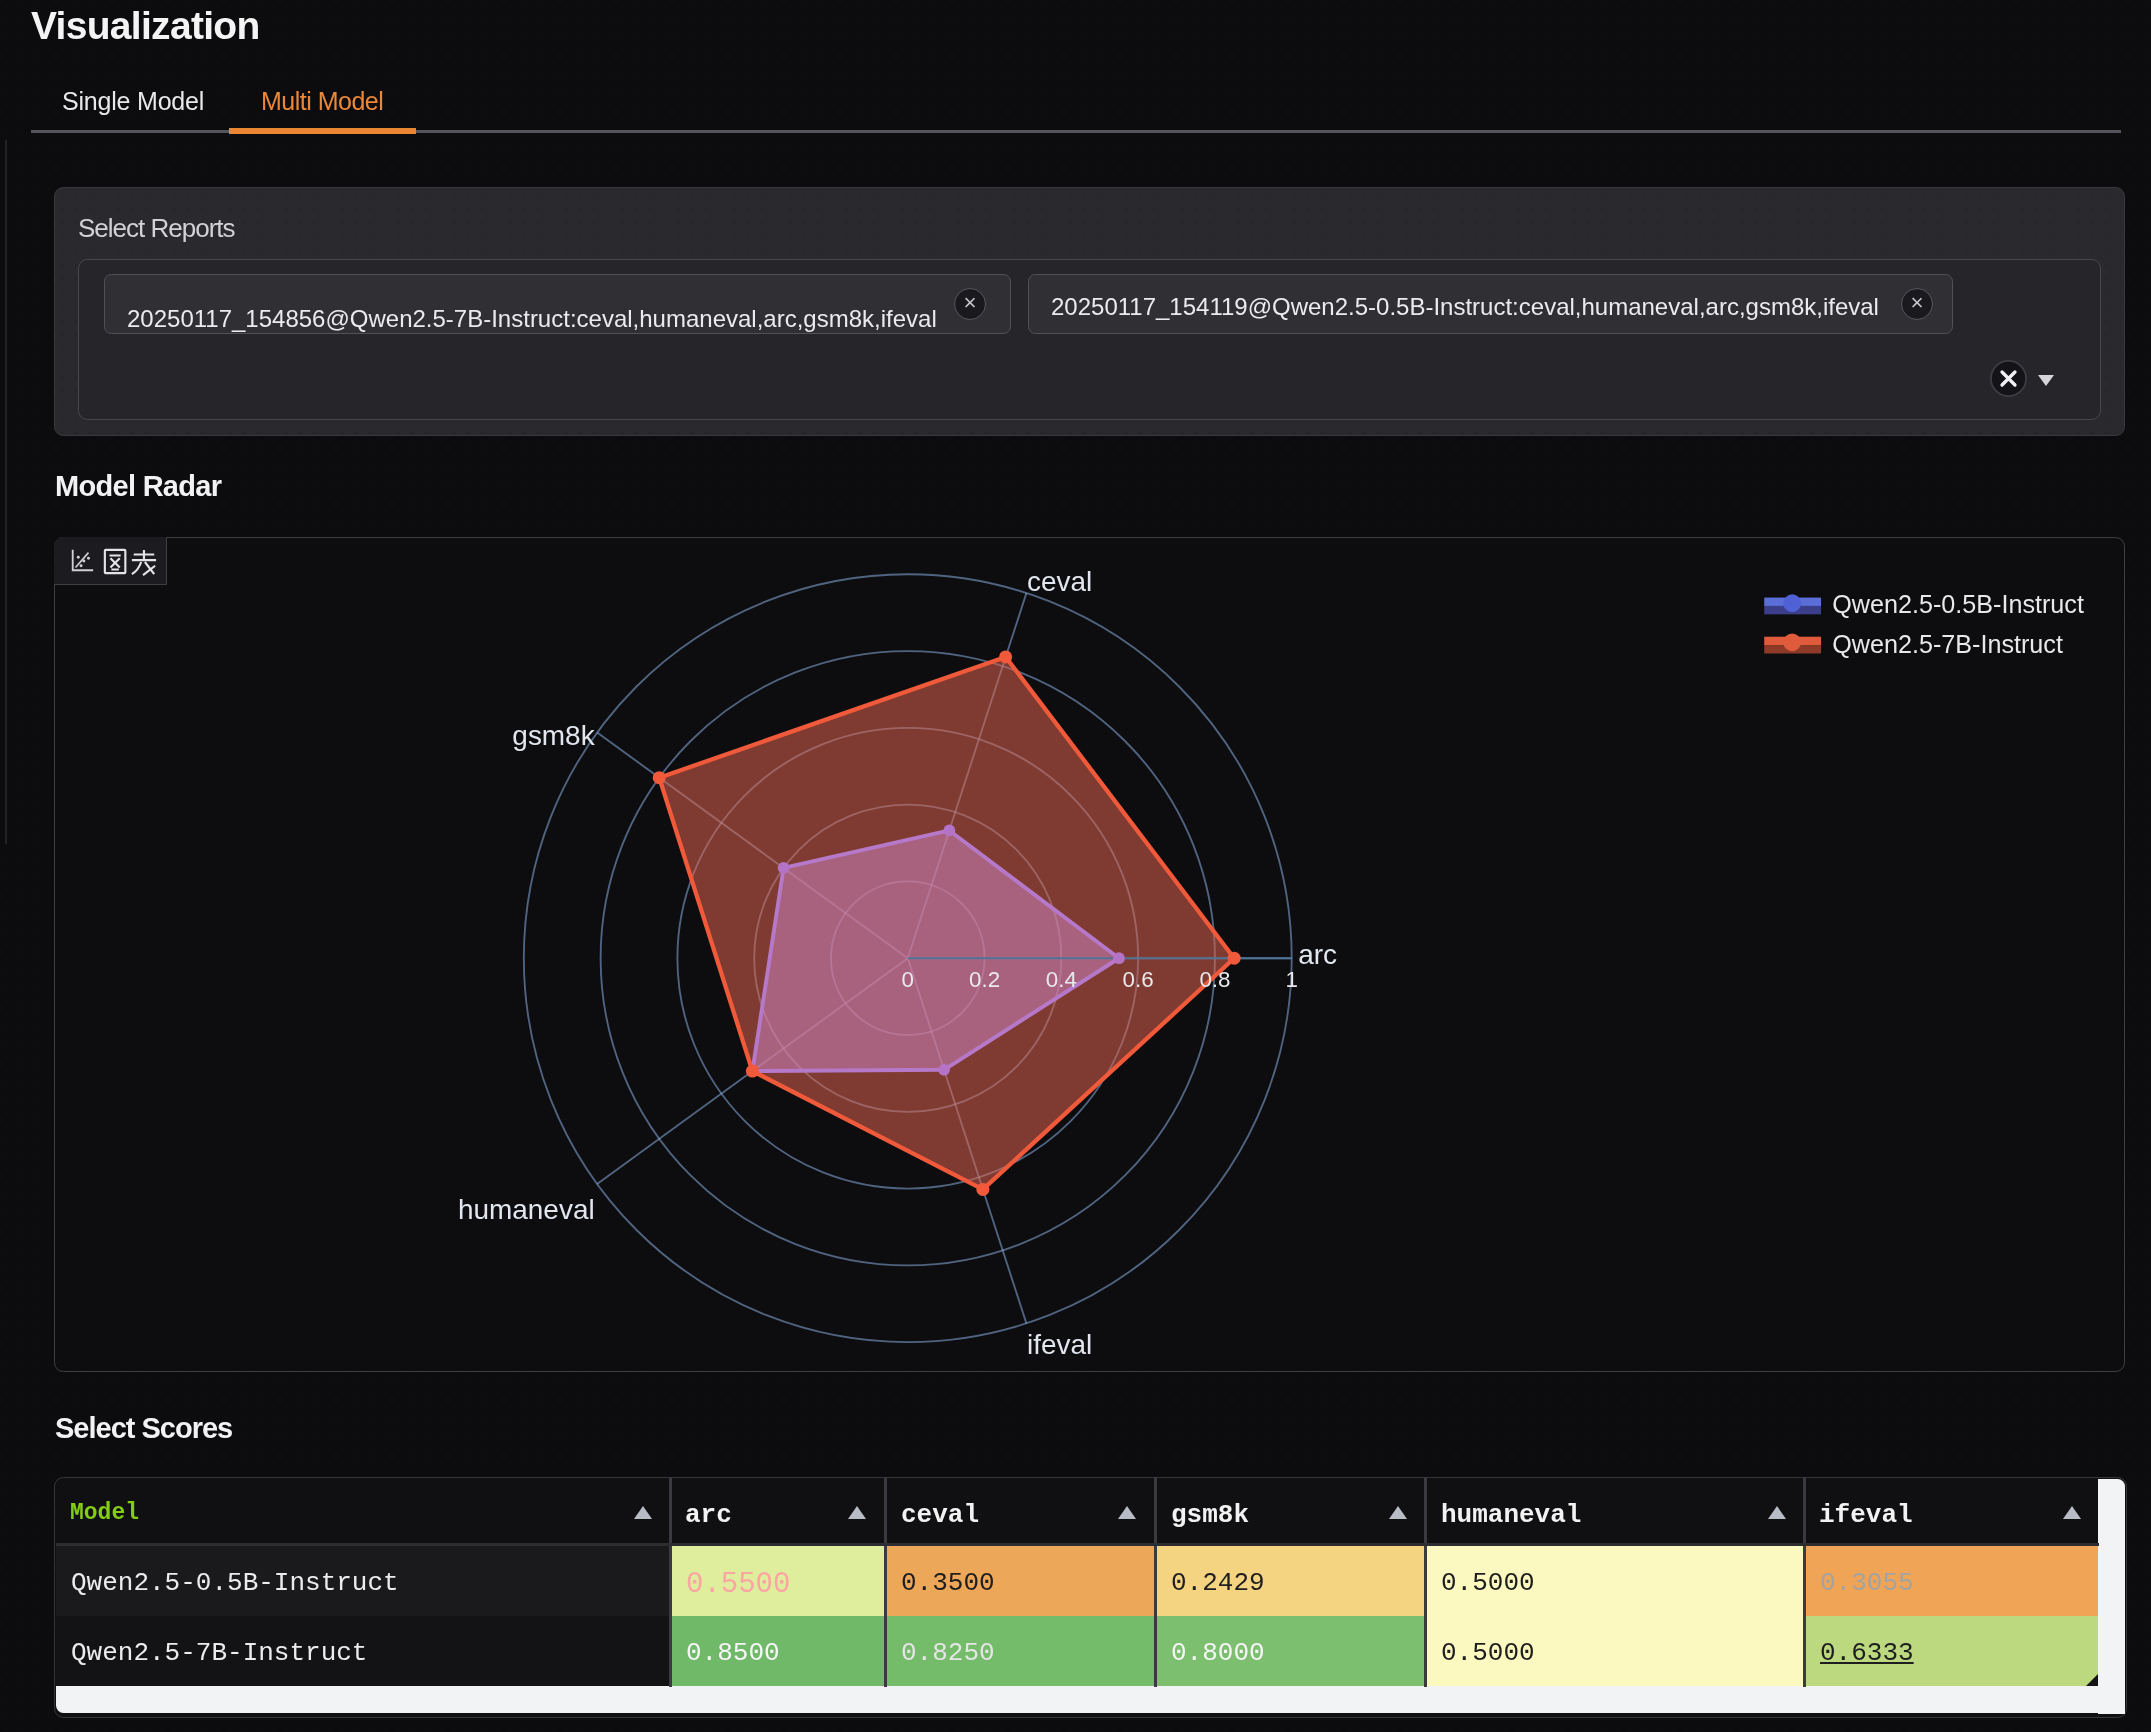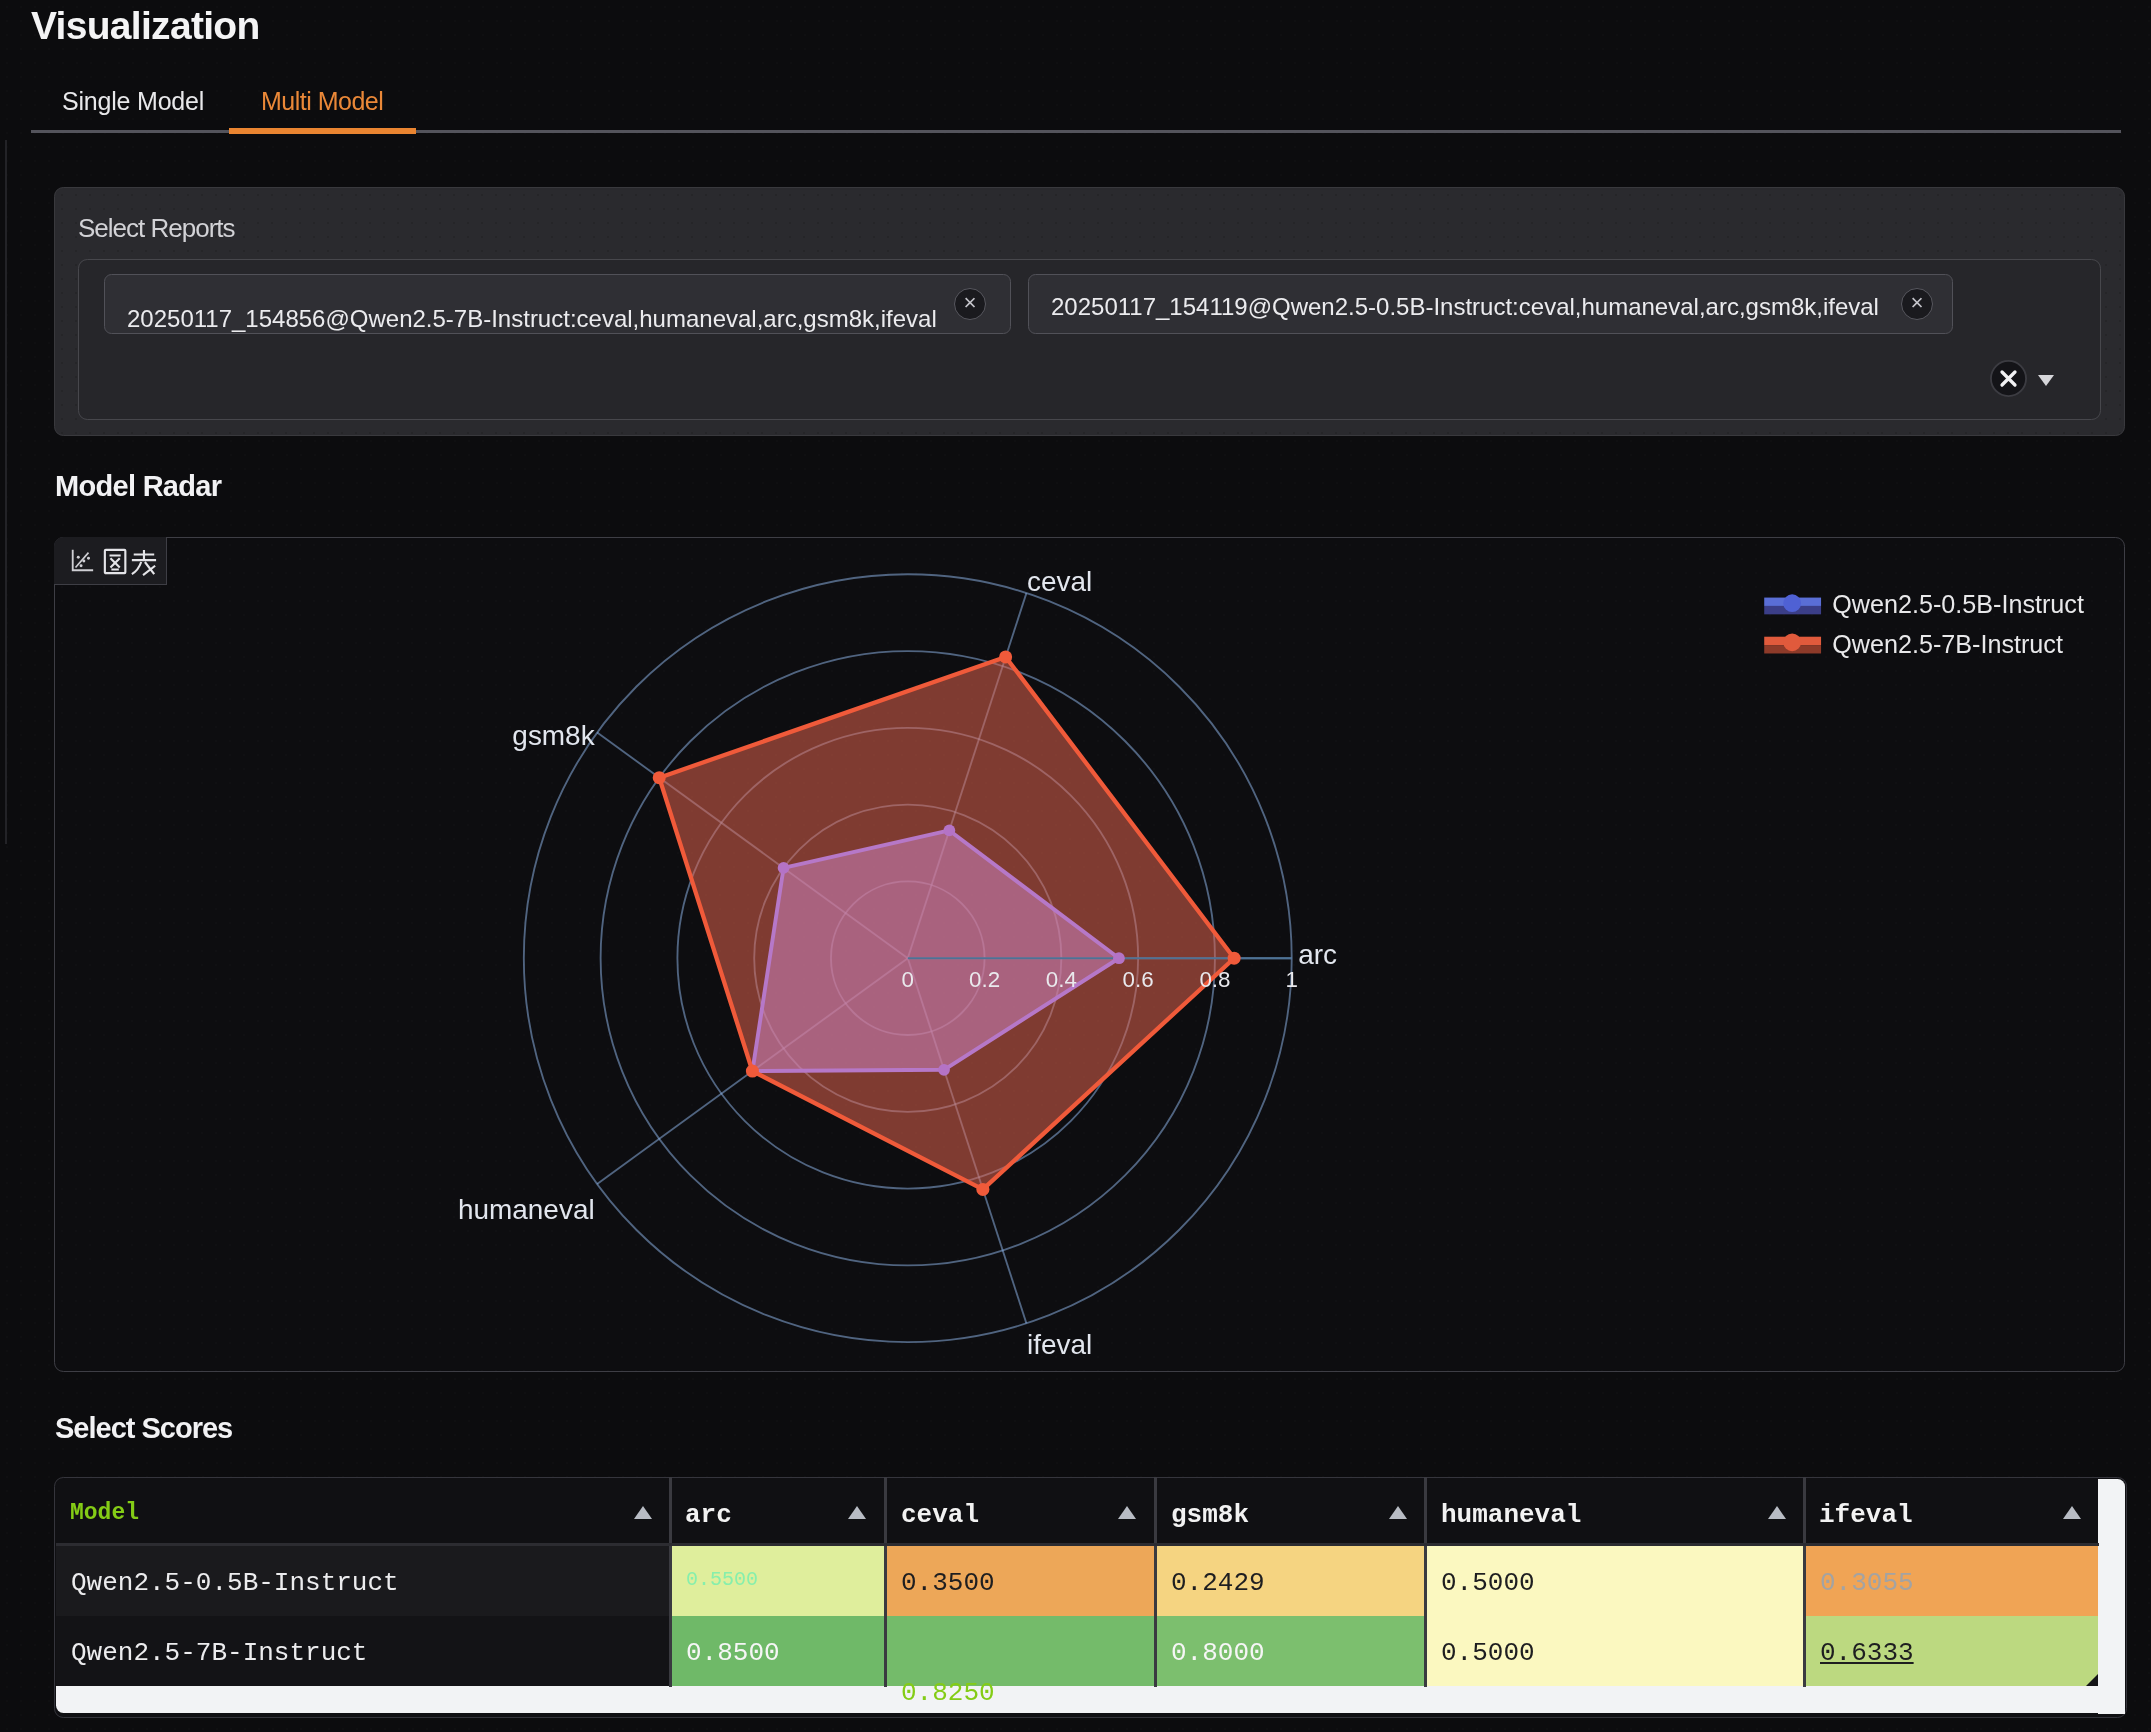--- a/index.html
+++ b/index.html
@@ -140,24 +140,24 @@
 <div class="abs" style="left:1441px; top:1502px; font-size:26px; font-weight:bold; color:#f2f2f2; font-family:'Liberation Mono',monospace; line-height:1;">humaneval</div>
 <div class="abs" style="left:1819px; top:1502px; font-size:26px; font-weight:bold; color:#f2f2f2; font-family:'Liberation Mono',monospace; line-height:1;">ifeval</div>
 <div class="abs" style="left:634px; top:1506px; width:0; height:0; border-left:9.3px solid transparent; border-right:9.3px solid transparent; border-bottom:13px solid #b8bcc4;"></div>
 <div class="abs" style="left:848px; top:1506px; width:0; height:0; border-left:9.3px solid transparent; border-right:9.3px solid transparent; border-bottom:13px solid #b8bcc4;"></div>
 <div class="abs" style="left:1118px; top:1506px; width:0; height:0; border-left:9.3px solid transparent; border-right:9.3px solid transparent; border-bottom:13px solid #b8bcc4;"></div>
 <div class="abs" style="left:1389px; top:1506px; width:0; height:0; border-left:9.3px solid transparent; border-right:9.3px solid transparent; border-bottom:13px solid #b8bcc4;"></div>
 <div class="abs" style="left:1768px; top:1506px; width:0; height:0; border-left:9.3px solid transparent; border-right:9.3px solid transparent; border-bottom:13px solid #b8bcc4;"></div>
 <div class="abs" style="left:2063px; top:1506px; width:0; height:0; border-left:9.3px solid transparent; border-right:9.3px solid transparent; border-bottom:13px solid #b8bcc4;"></div>
 <div class="abs" style="left:71px; top:1570px; font-size:26px; color:#ececee; font-family:'Liberation Mono',monospace; line-height:1;">Qwen2.5-0.5B-Instruct</div>
 <div class="abs" style="left:71px; top:1640px; font-size:26px; color:#ececee; font-family:'Liberation Mono',monospace; line-height:1;">Qwen2.5-7B-Instruct</div>
-<div class="abs" style="left:686px; top:1570px; font-size:20px; color:#86efac; font-family:'Liberation Mono',monospace; line-height:1;">0.5500</div>
+<div class="abs" style="left:686px; top:1570px; font-size:29px; color:#fca5a5; font-family:'Liberation Mono',monospace; line-height:1;">0.5500</div>
 <div class="abs" style="left:686px; top:1640px; font-size:26px; color:#f6f6f6; font-family:'Liberation Mono',monospace; line-height:1;">0.8500</div>
 <div class="abs" style="left:901px; top:1570px; font-size:26px; color:#1e1e20; font-family:'Liberation Mono',monospace; line-height:1;">0.3500</div>
-<div class="abs" style="left:901px; top:1680px; font-size:26px; color:#84cc16; font-family:'Liberation Mono',monospace; line-height:1;">0.8250</div>
+<div class="abs" style="left:901px; top:1640px; font-size:26px; color:#e5e5e5; font-family:'Liberation Mono',monospace; line-height:1;">0.8250</div>
 <div class="abs" style="left:1171px; top:1570px; font-size:26px; color:#1e1e20; font-family:'Liberation Mono',monospace; line-height:1;">0.2429</div>
 <div class="abs" style="left:1171px; top:1640px; font-size:26px; color:#f6f6f6; font-family:'Liberation Mono',monospace; line-height:1;">0.8000</div>
 <div class="abs" style="left:1441px; top:1570px; font-size:26px; color:#1e1e20; font-family:'Liberation Mono',monospace; line-height:1;">0.5000</div>
 <div class="abs" style="left:1441px; top:1640px; font-size:26px; color:#1e1e20; font-family:'Liberation Mono',monospace; line-height:1;">0.5000</div>
 <div class="abs" style="left:1820px; top:1570px; font-size:26px; color:#a3a3a3; font-family:'Liberation Mono',monospace; line-height:1;">0.3055</div>
 <div class="abs" style="left:1820px; top:1640px; font-size:26px; color:#1e1e20; font-family:'Liberation Mono',monospace; line-height:1;text-decoration:underline;">0.6333</div>
 <div class="abs" style="left:2086px; top:1674px; width:0; height:0; border-left:12px solid transparent; border-bottom:12px solid #141417;"></div>
 
 
 </body></html>

